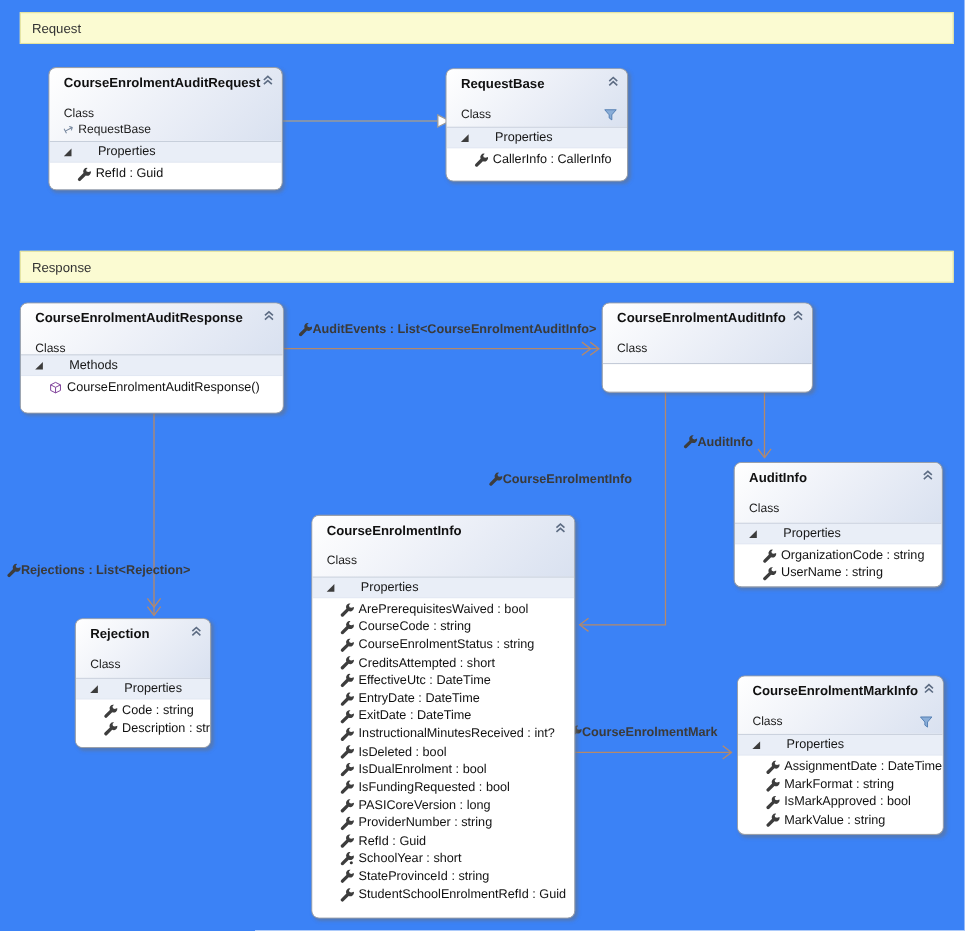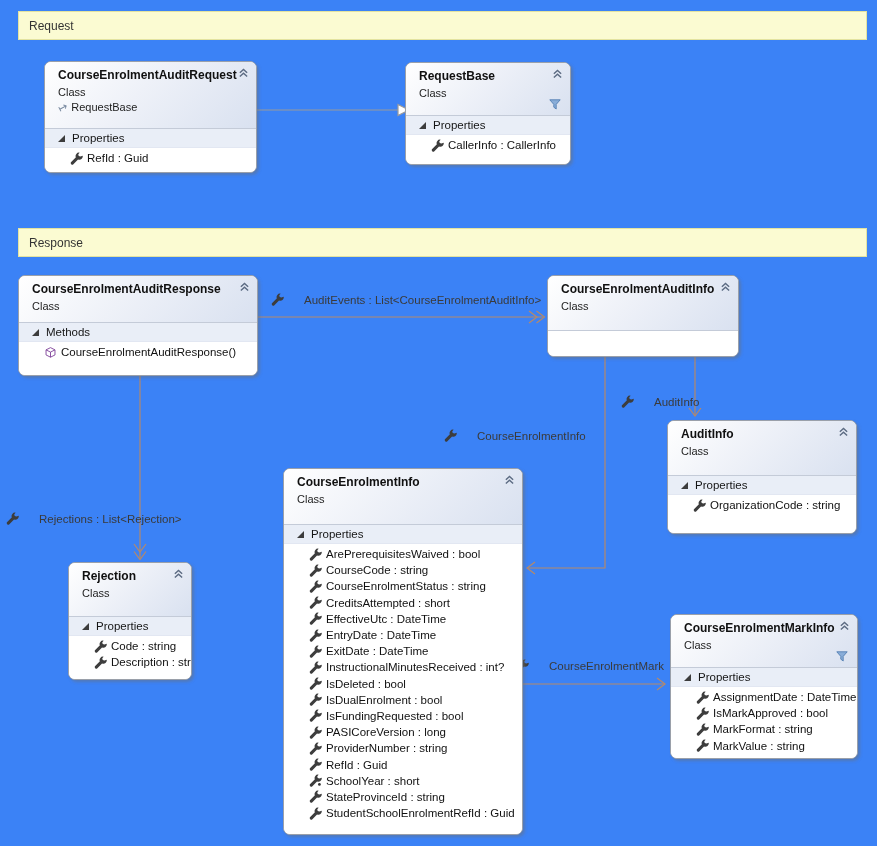--- a/index.html
+++ b/index.html
@@ -16,38 +16,38 @@
 
   .banner{position:absolute;left:18px;width:849px;height:29px;box-sizing:border-box;
     background:var(--banner-background);border:1px solid var(--banner-border);
     display:flex;align-items:center;padding-left:10px;font-size:12px;color:#333;}
 
   .connector-layer{position:absolute;left:0;top:0;pointer-events:none;}
   .assoc{stroke:var(--association);stroke-width:1.2;fill:none;}
   .inh{stroke:var(--inheritance);stroke-width:1.2;fill:none;}
   .inh-head{fill:#ffffff;stroke:var(--inheritance);stroke-width:1.2;}
 
-  .conn-label{position:absolute;display:flex;align-items:center;gap:20px;
-    font-size:11.5px;color:#3a3a3a;white-space:nowrap;}
+  .conn-label{position:absolute;display:flex;align-items:center;gap:0;
+    font-size:11.5px;color:#3a3a3a;white-space:nowrap;font-weight:bold;}
   .label-icon svg,.member-icon svg{display:block;}
 
   .class-box{position:absolute;box-sizing:border-box;display:flex;flex-direction:column;
     background:#fff;border:1px solid #9aa0aa;border-radius:7px;overflow:hidden;
     box-shadow:2px 2px 3px rgba(110,110,110,.45);}
   .box-header{position:relative;flex:0 0 auto;box-sizing:border-box;
     background:linear-gradient(135deg,#ffffff 0%,#eef1f8 45%,var(--header-gradient-end) 100%);
     padding:5px 22px 0 13px;}
   .box-title{font-weight:bold;font-size:12px;color:#101010;line-height:16px;white-space:nowrap;display:block;}
-  .box-kind{font-size:11px;color:#1d1d1d;line-height:13px;margin-top:3px;}
+  .box-kind{font-size:11px;color:#1d1d1d;line-height:13px;margin-top:14px;}
   .collapse{position:absolute;top:6px;right:7px;line-height:0;cursor:pointer;}
   .base-type-row{display:flex;align-items:center;gap:4px;font-size:11px;color:#1d1d1d;margin-top:2px;white-space:nowrap;}
   .inherits-icon{display:inline-block;transform:rotate(-28deg);color:#76879e;font-size:11px;line-height:10px;}
   .filter-row{position:absolute;right:9px;bottom:5px;line-height:0;cursor:pointer;}
 
-  .section-header{flex:0 0 18px;display:flex;align-items:center;gap:7px;padding-left:13px;
+  .section-header{flex:0 0 18px;display:flex;align-items:center;gap:24px;padding-left:13px;
     background:var(--section-background);border-top:1px solid #c4cbd8;border-bottom:1px solid #e2e7f2;
     font-size:11.5px;color:#151515;}
   .expander{width:0;height:0;border-left:7px solid transparent;border-bottom:7px solid #3c3c3c;}
 
   .box-body{flex:1 1 auto;background:#fff;padding-top:2px;}
   .box-body.empty{border-top:1px solid #c4cbd8;padding:0;}
   .member-row{display:flex;align-items:center;gap:4px;padding-left:25px;height:16.2px;
     font-size:11.5px;color:#111;white-space:nowrap;}
 </style>
 </head>
@@ -265,20 +265,28 @@
     </div>
     <div class="box-body">
         <div class="member-row">
           <span class="member-icon">
             <svg width="13" height="13" viewBox="0 0 17 17">
               <path d="M12.6 0.9 A4.4 4.4 0 0 0 7.7 7.0 L1.6 13.1 A1.95 1.95 0 1 0 4.4 15.9 L10.5 9.8 A4.4 4.4 0 0 0 16.6 4.9 L13.6 5.8 L11.4 5.2 L10.8 3.0 Z" fill="#3d3d3d"></path>
             </svg>
           </span>
           <span class="member-text">OrganizationCode : string</span>
         </div>
+        <div class="member-row">
+          <span class="member-icon">
+            <svg width="13" height="13" viewBox="0 0 17 17">
+              <path d="M12.6 0.9 A4.4 4.4 0 0 0 7.7 7.0 L1.6 13.1 A1.95 1.95 0 1 0 4.4 15.9 L10.5 9.8 A4.4 4.4 0 0 0 16.6 4.9 L13.6 5.8 L11.4 5.2 L10.8 3.0 Z" fill="#3d3d3d"></path>
+            </svg>
+          </span>
+          <span class="member-text">UserName : string</span>
+        </div>
       </div>
   </div>
 
   <div class="class-box" style="left:68px;top:562px;width:124px;height:118px">
     <div class="box-header" style="height:53px">
       <span class="box-title">Rejection</span>
       <div class="box-kind">Class</div>
       <span class="collapse">
         <svg width="11" height="10" viewBox="0 0 12 11">
             <g fill="none" stroke="#5d6c83" stroke-width="1.6">
@@ -500,34 +508,34 @@
             </svg>
           </span>
           <span class="member-text">AssignmentDate : DateTime</span>
         </div>
         <div class="member-row">
           <span class="member-icon">
             <svg width="13" height="13" viewBox="0 0 17 17">
               <path d="M12.6 0.9 A4.4 4.4 0 0 0 7.7 7.0 L1.6 13.1 A1.95 1.95 0 1 0 4.4 15.9 L10.5 9.8 A4.4 4.4 0 0 0 16.6 4.9 L13.6 5.8 L11.4 5.2 L10.8 3.0 Z" fill="#3d3d3d"></path>
             </svg>
           </span>
+          <span class="member-text">MarkFormat : string</span>
+        </div>
+        <div class="member-row">
+          <span class="member-icon">
+            <svg width="13" height="13" viewBox="0 0 17 17">
+              <path d="M12.6 0.9 A4.4 4.4 0 0 0 7.7 7.0 L1.6 13.1 A1.95 1.95 0 1 0 4.4 15.9 L10.5 9.8 A4.4 4.4 0 0 0 16.6 4.9 L13.6 5.8 L11.4 5.2 L10.8 3.0 Z" fill="#3d3d3d"></path>
+            </svg>
+          </span>
           <span class="member-text">IsMarkApproved : bool</span>
         </div>
         <div class="member-row">
           <span class="member-icon">
             <svg width="13" height="13" viewBox="0 0 17 17">
               <path d="M12.6 0.9 A4.4 4.4 0 0 0 7.7 7.0 L1.6 13.1 A1.95 1.95 0 1 0 4.4 15.9 L10.5 9.8 A4.4 4.4 0 0 0 16.6 4.9 L13.6 5.8 L11.4 5.2 L10.8 3.0 Z" fill="#3d3d3d"></path>
             </svg>
           </span>
-          <span class="member-text">MarkFormat : string</span>
-        </div>
-        <div class="member-row">
-          <span class="member-icon">
-            <svg width="13" height="13" viewBox="0 0 17 17">
-              <path d="M12.6 0.9 A4.4 4.4 0 0 0 7.7 7.0 L1.6 13.1 A1.95 1.95 0 1 0 4.4 15.9 L10.5 9.8 A4.4 4.4 0 0 0 16.6 4.9 L13.6 5.8 L11.4 5.2 L10.8 3.0 Z" fill="#3d3d3d"></path>
-            </svg>
-          </span>
           <span class="member-text">MarkValue : string</span>
         </div>
       </div>
   </div>
 
 </div>
 
 </body></html>

